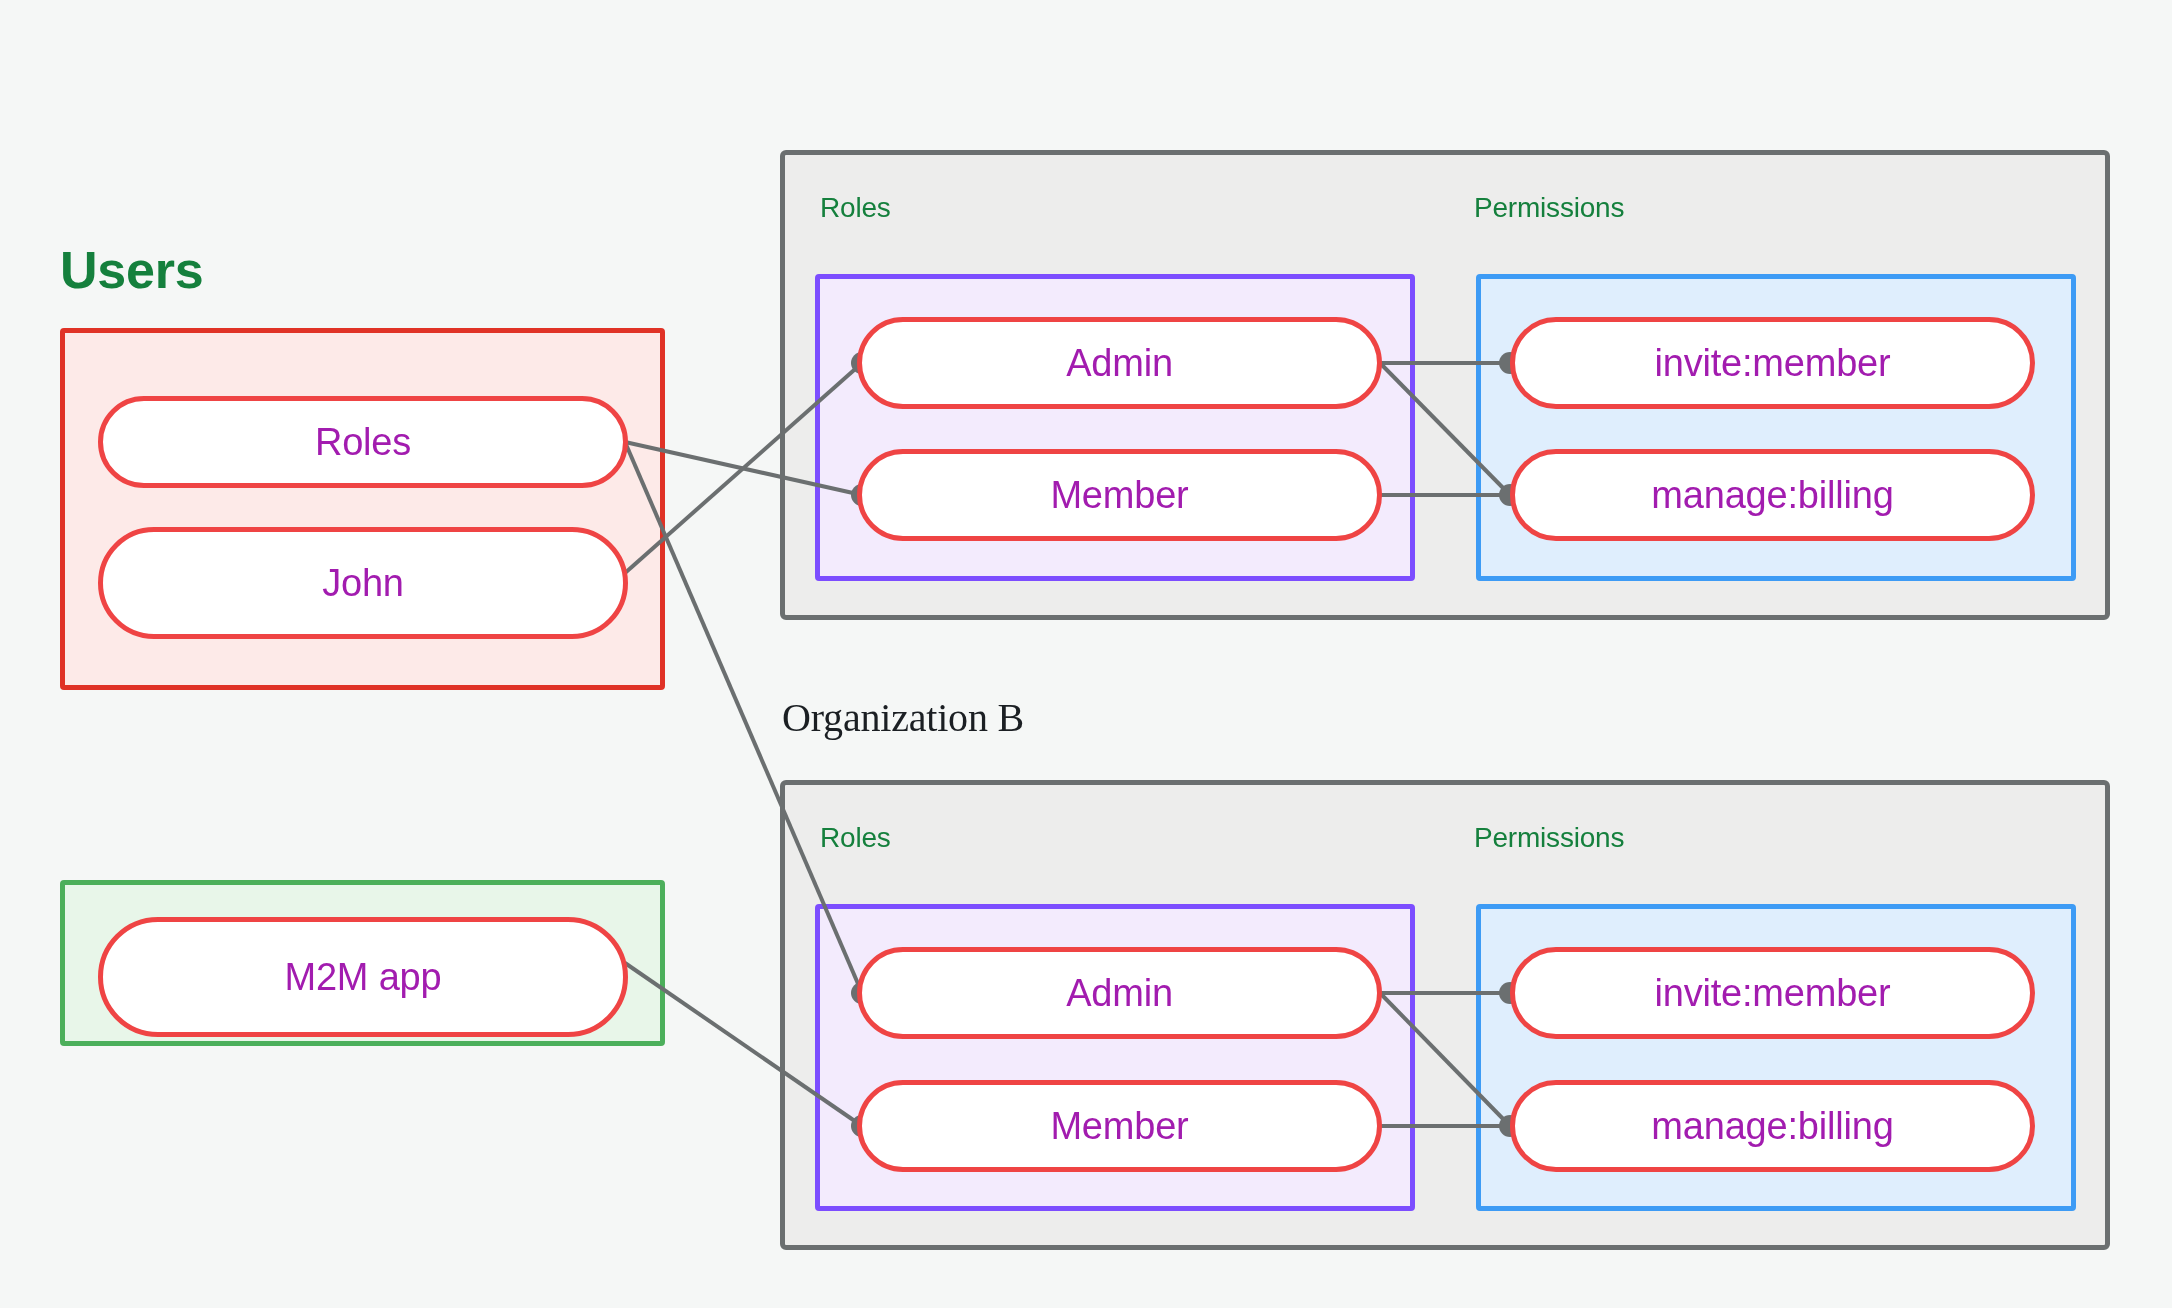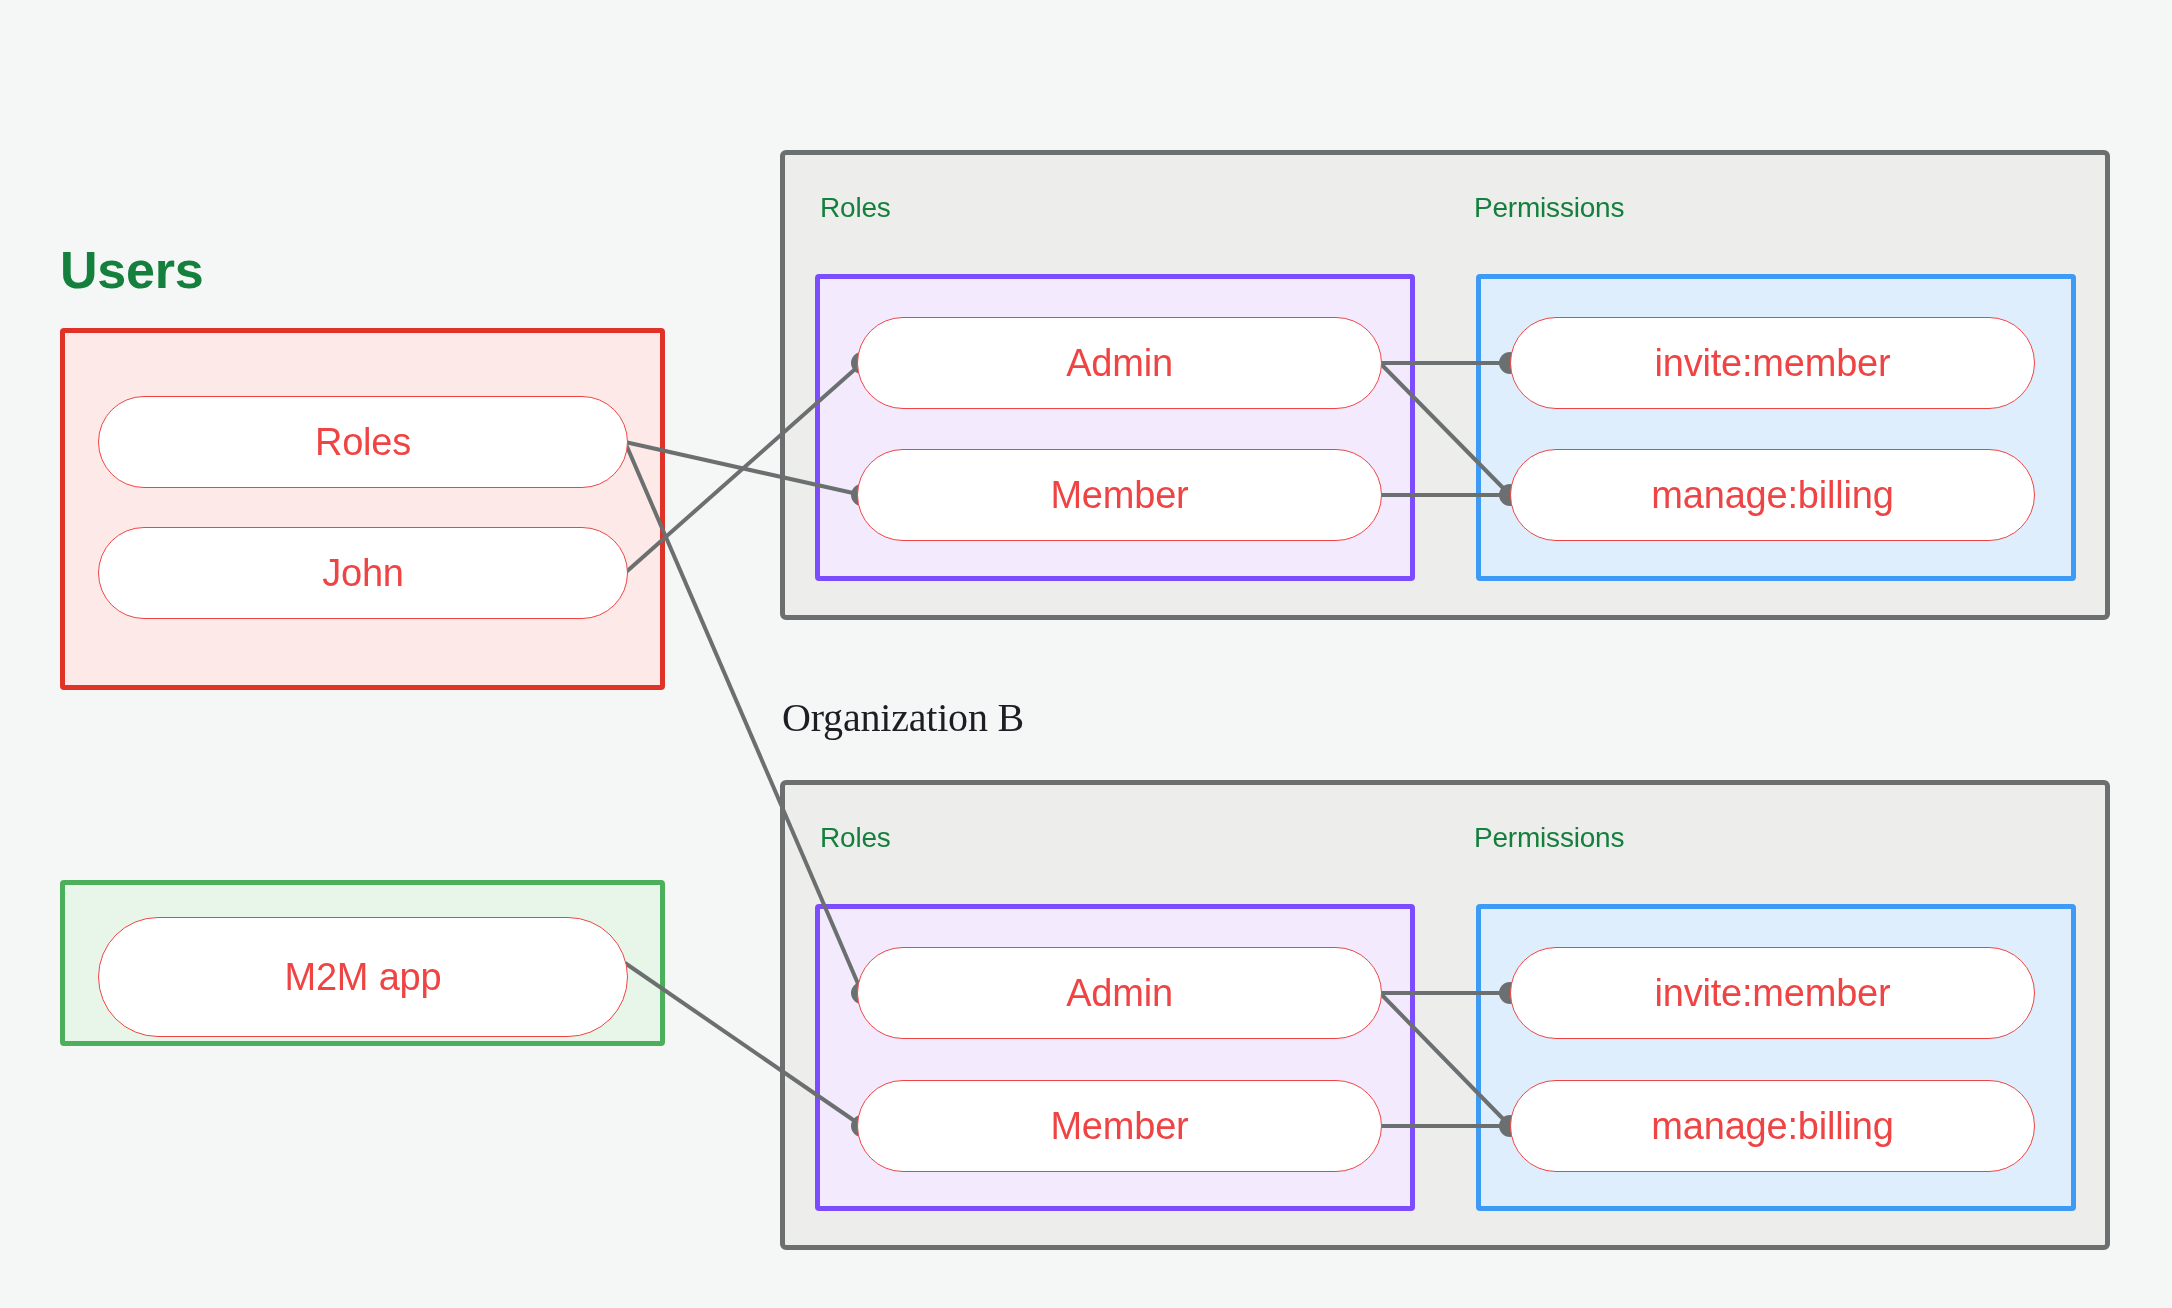--- a/index.html
+++ b/index.html
@@ -82,27 +82,27 @@
   .box-perms {
     background: #dfeefd;
     border: 5px solid #3d9bf5;
     border-radius: 4px;
     z-index: 3;
   }
   .pill {
     position: absolute;
     box-sizing: border-box;
     background: #ffffff;
-    border: 1px solid #ef4444;
+    border: 5px solid #ef4444;
     border-radius: 999px;
     display: flex;
     align-items: center;
     justify-content: center;
     font-size: 38px;
-    color: #ef4444;
+    color: #a21caf;
     letter-spacing: -0.2px;
     z-index: 6;
     white-space: nowrap;
   }
 </style>
 </head>
 <body>
 
 <div id="canvas">
 
@@ -140,21 +140,21 @@
       <circle cx="1510" cy="1126" r="11"></circle>
     </g>
   </svg>
 
   <div class="group-title" style="left:60px; top:240px;">Users</div>
 
   <div class="box box-users" style="left:60px; top:328px; width:605px; height:362px;"></div>
 
   <div class="pill" style="left:98px; top:396px; width:530px; height:92px;">Roles</div>
 
-  <div class="pill" style="left:98px; top:527px; width:530px; height:92px;">John</div>
+  <div class="pill" style="left:98px; top:527px; width:530px; height:112px;">John</div>
 
 
   <div class="box box-m2m" style="left:60px; top:880px; width:605px; height:166px;"></div>
 
   <div class="pill" style="left:98px; top:917px; width:530px; height:120px;">M2M app</div>
 
 
   <div class="box box-org" style="left:780px; top:150px; width:1330px; height:470px;"></div>
 
   <div class="section-title" style="left:820px; top:192px;">Roles</div>

